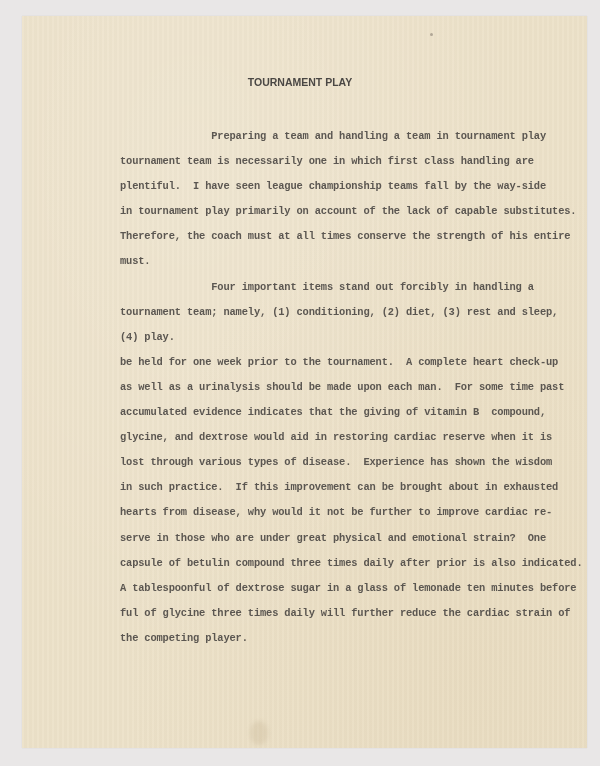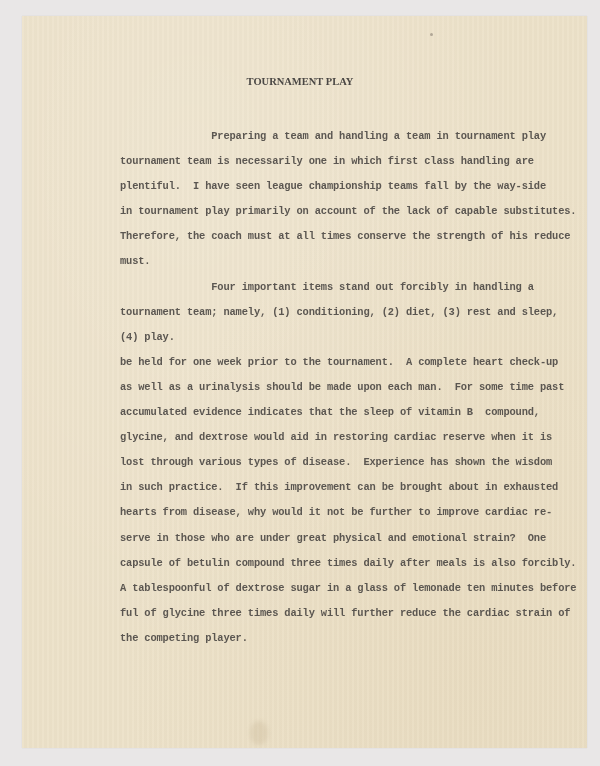--- a/index.html
+++ b/index.html
@@ -41,21 +41,21 @@
       height: 3px;
       background: rgba(120,110,100,0.5);
       border-radius: 50%;
     }
     .title {
       position: absolute;
       left: 0;
       top: 76px;
       width: 600px;
       text-align: center;
-      font-family: Liberation Serif, serif;
+      font-family: Liberation Sans, sans-serif;
       font-size: 10.5px;
       font-weight: bold;
       color: #4a4744;
       letter-spacing: 0px;
       padding-left: 0;
       box-sizing: border-box;
     }
     .text {
       position: absolute;
       left: 120px;
@@ -83,35 +83,35 @@
 </div>
 
 <div class="title">TOURNAMENT PLAY</div>
 
 <div class="text">
   <div>
     <div class="line">               Preparing a team and handling a team in tournament play</div>
     <div class="line">tournament team is necessarily one in which first class handling are</div>
     <div class="line">plentiful.  I have seen league championship teams fall by the way-side</div>
     <div class="line">in tournament play primarily on account of the lack of capable substitutes.</div>
-    <div class="line">Therefore, the coach must at all times conserve the strength of his reduce</div>
+    <div class="line">Therefore, the coach must at all times conserve the strength of his entire</div>
     <div class="line">must.</div>
   </div>
   <div>
     <div class="line">               Four important items stand out forcibly in handling a</div>
     <div class="line">tournament team; namely, (1) conditioning, (2) diet, (3) rest and sleep,</div>
     <div class="line">(4) play.</div>
   </div>
   <div>
     <div class="line">be held for one week prior to the tournament.  A complete heart check-up</div>
     <div class="line">as well as a urinalysis should be made upon each man.  For some time past</div>
-    <div class="line">accumulated evidence indicates that the sleep of vitamin B  compound,</div>
+    <div class="line">accumulated evidence indicates that the giving of vitamin B  compound,</div>
     <div class="line">glycine, and dextrose would aid in restoring cardiac reserve when it is</div>
     <div class="line">lost through various types of disease.  Experience has shown the wisdom</div>
     <div class="line">in such practice.  If this improvement can be brought about in exhausted</div>
     <div class="line">hearts from disease, why would it not be further to improve cardiac re-</div>
     <div class="line">serve in those who are under great physical and emotional strain?  One</div>
-    <div class="line">capsule of betulin compound three times daily after meals is also forcibly.</div>
+    <div class="line">capsule of betulin compound three times daily after prior is also indicated.</div>
     <div class="line">A tablespoonful of dextrose sugar in a glass of lemonade ten minutes before</div>
     <div class="line">ful of glycine three times daily will further reduce the cardiac strain of</div>
     <div class="line">the competing player.</div>
   </div>
 </div>
 
 </body></html>

